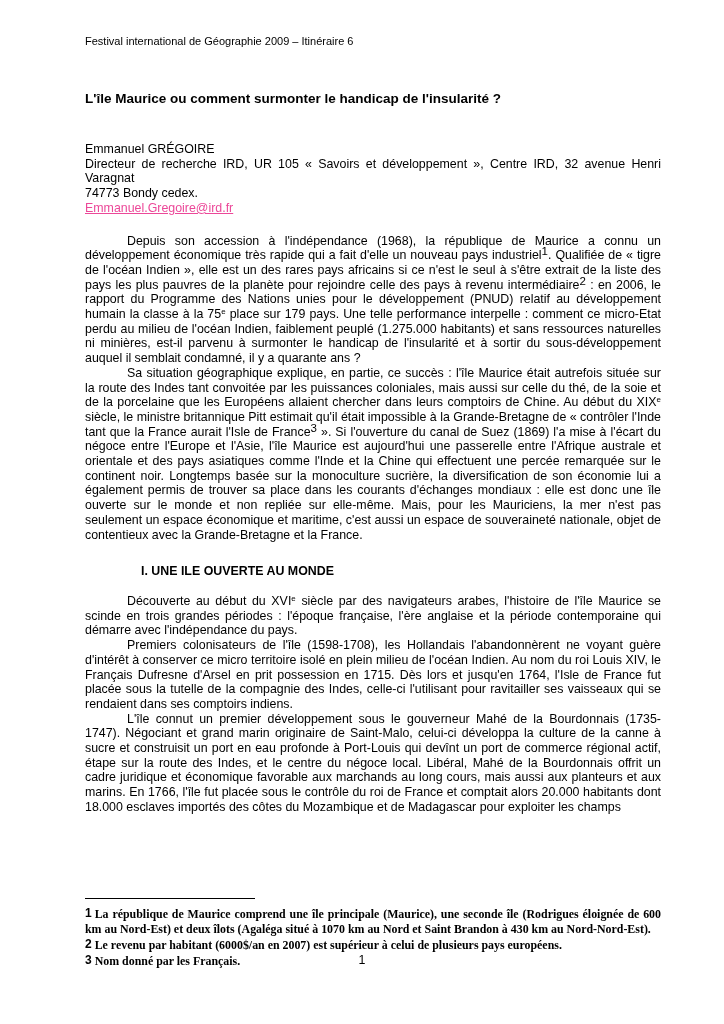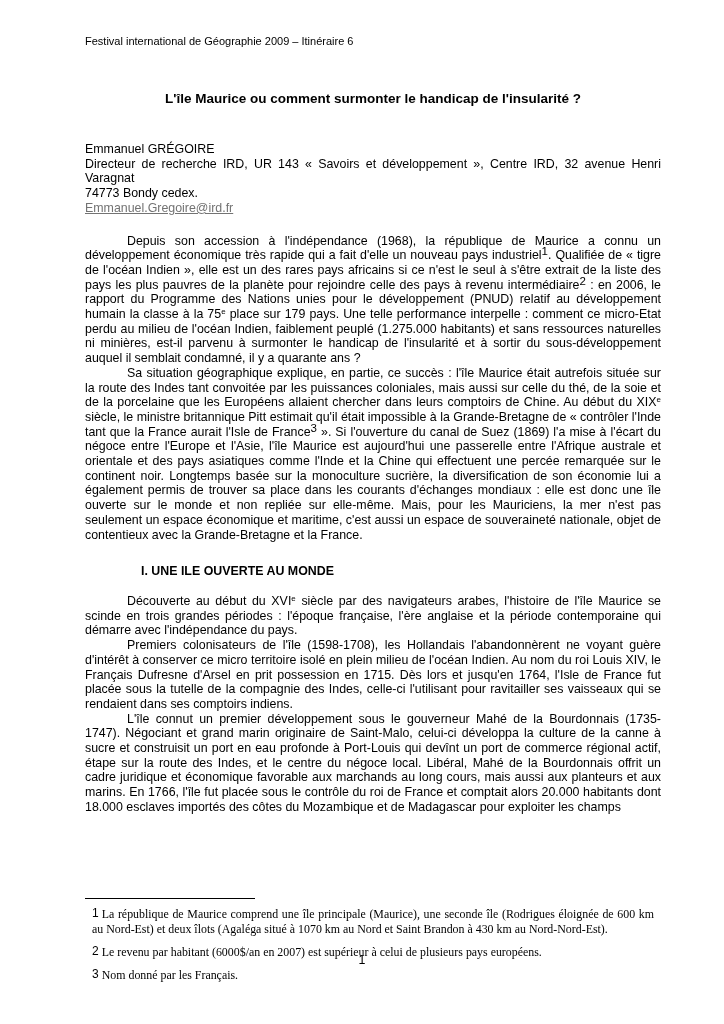--- a/index.html
+++ b/index.html
@@ -22,30 +22,30 @@
   }
   .running-header {
     font-size: 11px;
     line-height: 13px;
     text-align: left;
   }
   .doc-title {
     margin-top: 43px;
     font-size: 13.5px;
     font-weight: bold;
-    text-align: center;
+    text-align: left;
     line-height: 16px;
   }
   .author-block {
     margin-top: 35px;
     text-align: justify;
   }
   .author-line { margin: 0; }
   .email-link {
-    color: #737373;
+    color: #ec4899;
     text-decoration: underline;
     cursor: pointer;
   }
   .body-text {
     margin-top: 18px;
     text-align: justify;
   }
   .para {
     margin: 0;
     text-indent: 42px;
@@ -80,21 +80,21 @@
     font-family: "Liberation Serif", serif;
     font-size: 11.9px;
     line-height: 15px;
     text-align: justify;
   }
   .footnote-sep {
     width: 170px;
     border-top: 1px solid #000000;
     margin-bottom: 7px;
   }
-  .footnote { margin: 7px; }
+  .footnote { margin: 0; font-weight: bold; }
   .fn-marker {
     font-family: "Liberation Sans", sans-serif;
     font-size: 12px;
     vertical-align: 1px;
     margin-right: 3px;
   }
   .page-number {
     position: absolute;
     left: 0;
     right: 0;
@@ -107,21 +107,21 @@
 <body>
 
 <div class="page">
 
   <div class="running-header">Festival international de Géographie 2009 – Itinéraire 6</div>
 
   <div class="doc-title">L'île Maurice ou comment surmonter le handicap de l'insularité ?</div>
 
   <div class="author-block">
     <div class="author-line">Emmanuel GRÉGOIRE</div>
-    <div class="author-line">Directeur de recherche IRD, UR 143 « Savoirs et développement », Centre IRD, 32 avenue Henri Varagnat</div>
+    <div class="author-line">Directeur de recherche IRD, UR 105 « Savoirs et développement », Centre IRD, 32 avenue Henri Varagnat</div>
     <div class="author-line">74773  Bondy cedex.</div>
     <div class="author-line"><a href="#" class="email-link">Emmanuel.Gregoire@ird.fr</a></div>
   </div>
 
   <div class="body-text">
 
     <p class="para"><span>Depuis son accession à l'indépendance (1968), la république de Maurice a connu un développement économique très rapide qui a fait d'elle un nouveau pays industriel</span><sup class="fnref">1</sup><span>. Qualifiée de « tigre de l'océan Indien »,  elle est un des rares pays africains si ce n'est le seul à s'être extrait de la liste des pays les plus pauvres de la planète pour rejoindre celle des pays à revenu intermédiaire</span><sup class="fnref">2</sup><span> : en 2006, le rapport du Programme des Nations unies pour le développement (PNUD) relatif au développement humain la classe à la 75</span><sup class="ord">e</sup><span> place sur 179 pays. Une telle performance interpelle : comment ce micro-Etat perdu au milieu de l'océan Indien, faiblement peuplé (1.275.000 habitants) et sans ressources naturelles ni minières, est-il parvenu à surmonter le handicap de l'insularité et à sortir du sous-développement auquel il semblait condamné, il y a quarante ans ?</span></p>
 
     <p class="para"><span>Sa situation géographique explique, en partie, ce succès : l'île Maurice était autrefois située sur la route des Indes tant convoitée par les puissances coloniales, mais aussi sur celle du thé, de la soie et de la porcelaine que les Européens allaient chercher dans leurs comptoirs de Chine. Au début du XIX</span><sup class="ord">e</sup><span> siècle, le ministre britannique Pitt estimait qu'il était impossible à la Grande-Bretagne de « contrôler l'Inde tant que la France aurait l'Isle de France</span><sup class="fnref">3</sup><span> ». Si l'ouverture du canal de Suez (1869) l'a mise à l'écart du négoce entre l'Europe et l'Asie, l'île Maurice est aujourd'hui une passerelle entre l'Afrique australe et orientale et des pays asiatiques comme l'Inde et la Chine qui effectuent une percée remarquée sur le continent noir. Longtemps basée sur la monoculture sucrière, la diversification de son économie lui a également permis de trouver sa place dans les courants d'échanges mondiaux : elle est donc une île ouverte sur le monde et non repliée sur elle-même. Mais, pour les Mauriciens, la mer n'est pas seulement un espace économique et maritime, c'est aussi un espace de souveraineté nationale, objet de contentieux avec la Grande-Bretagne et la France.</span></p>
 

